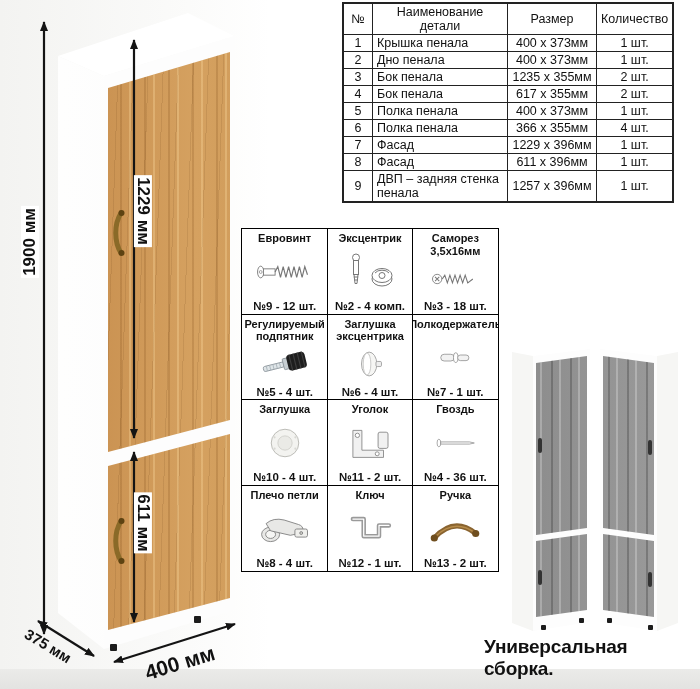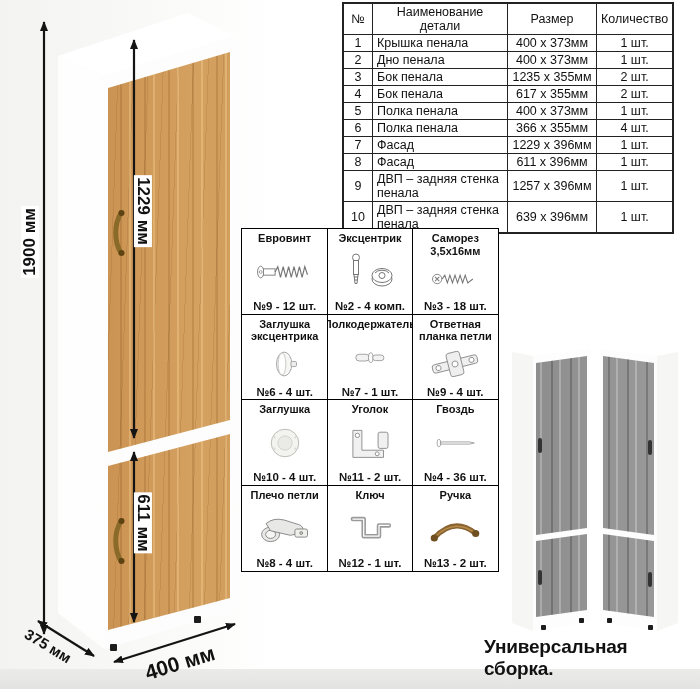--- a/index.html
+++ b/index.html
@@ -193,26 +193,20 @@
           <td class="col-name">Фасад</td>
           <td class="col-size">611 х 396мм</td>
           <td class="col-qty">1 шт.</td>
         </tr>
       <tr>
           <td class="col-num">9</td>
           <td class="col-name">ДВП – задняя стенка пенала</td>
           <td class="col-size">1257 х 396мм</td>
           <td class="col-qty">1 шт.</td>
         </tr>
-      <tr>
-          <td class="col-num">10</td>
-          <td class="col-name">ДВП – задняя стенка пенала</td>
-          <td class="col-size">639 х 396мм</td>
-          <td class="col-qty">1 шт.</td>
-        </tr>
     </tbody>
   </table>
 
   <div class="hw">
 
     <div class="hw-cell">
       <div class="hw-title">Евровинт</div>
       <div class="hw-icon">
         <svg width="66" height="36" viewBox="0 0 66 40">
           <ellipse cx="6" cy="20" rx="3.5" ry="6.5" fill="#fff" stroke="#777"></ellipse>
@@ -246,20 +240,35 @@
       <div class="hw-icon">
         <svg width="60" height="34" viewBox="0 0 60 40">
           <circle cx="9" cy="20" r="5.5" fill="#fff" stroke="#777"></circle>
           <path d="M6.5 17.5 l5 5 M11.5 17.5 l-5 5" stroke="#777" stroke-width="1.2"></path>
           <path d="M15 20 l3 -4.5 3 9 3 -9 3 9 3 -9 3 9 3 -9 3 9 3 -9 3 9 6 -4.5" fill="none" stroke="#777" stroke-width="1.3"></path>
         </svg>
       </div>
       <div class="hw-count">№3 - 18 шт.</div>
     </div>
 
+    <div class="hw-cell">
+      <div class="hw-title">Регулируемый подпятник</div>
+      <div class="hw-icon">
+        <svg width="62" height="34" viewBox="0 0 62 40">
+          <g transform="rotate(-14 31 20)">
+            <rect x="5" y="17" width="25" height="6" rx="2" fill="#dfe5e8" stroke="#8b949a"></rect>
+            <path d="M9 17 v6 M13 17 v6 M17 17 v6 M21 17 v6 M25 17 v6" stroke="#aab4ba" stroke-width="1"></path>
+            <rect x="29" y="13.5" width="6" height="13" rx="1" fill="#c7ced2" stroke="#8b949a"></rect>
+            <rect x="34" y="10.5" width="22" height="19" rx="4" fill="#1e1e1e"></rect>
+            <path d="M38 10.5 v19 M43 10.5 v19 M48 10.5 v19 M53 10.5 v19" stroke="#3d3d3d" stroke-width="1.4"></path>
+          </g>
+        </svg>
+      </div>
+      <div class="hw-count">№5 - 4 шт.</div>
+    </div>
 
     <div class="hw-cell">
       <div class="hw-title">Заглушка эксцентрика</div>
       <div class="hw-icon">
         <svg width="56" height="34" viewBox="0 0 56 40">
           <ellipse cx="27" cy="20" rx="9" ry="14" fill="#f6f6f4" stroke="#999"></ellipse>
           <ellipse cx="24.5" cy="20" rx="4.5" ry="13" fill="#fff" stroke="#c2c2c0"></ellipse>
           <rect x="35" y="17" width="6.5" height="6" rx="1.5" fill="#eee" stroke="#999"></rect>
         </svg>
       </div>
@@ -271,35 +280,20 @@
       <div class="hw-icon">
         <svg width="58" height="30" viewBox="0 0 58 40">
           <rect x="10" y="15" width="18" height="9" rx="4.5" fill="#f2f2f2" stroke="#888"></rect>
           <ellipse cx="30" cy="19.5" rx="3" ry="6.5" fill="#fff" stroke="#888"></ellipse>
           <rect x="32.5" y="16" width="15" height="7.5" rx="3.7" fill="#f2f2f2" stroke="#888"></rect>
         </svg>
       </div>
       <div class="hw-count">№7 - 1 шт.</div>
     </div>
 
-    <div class="hw-cell">
-      <div class="hw-title">Ответная планка петли</div>
-      <div class="hw-icon">
-        <svg width="62" height="34" viewBox="0 0 64 40">
-          <g transform="rotate(-14 32 20)" fill="#efefef" stroke="#888">
-            <rect x="5" y="15" width="54" height="10" rx="3"></rect>
-            <rect x="24" y="6" width="16" height="28" rx="3"></rect>
-            <circle cx="12" cy="20" r="3" fill="#fff"></circle>
-              <circle cx="52" cy="20" r="3" fill="#fff"></circle>
-            <circle cx="32" cy="20" r="3.5" fill="#fff"></circle>
-          </g>
-        </svg>
-      </div>
-      <div class="hw-count">№9 - 4 шт.</div>
-    </div>
 
     <div class="hw-cell">
       <div class="hw-title">Заглушка</div>
       <div class="hw-icon">
         <svg width="56" height="38" viewBox="0 0 56 40">
           <circle cx="28" cy="20" r="14.5" fill="#f3f3f0" stroke="#b9b9b4"></circle>
           <circle cx="28" cy="20" r="7.5" fill="#eaeae6" stroke="#d2d2cc"></circle>
           <circle cx="17" cy="14" r="1.2" fill="#d8d8d3"></circle>
             <circle cx="39" cy="14" r="1.2" fill="#d8d8d3"></circle>
           <circle cx="17" cy="26" r="1.2" fill="#d8d8d3"></circle>

